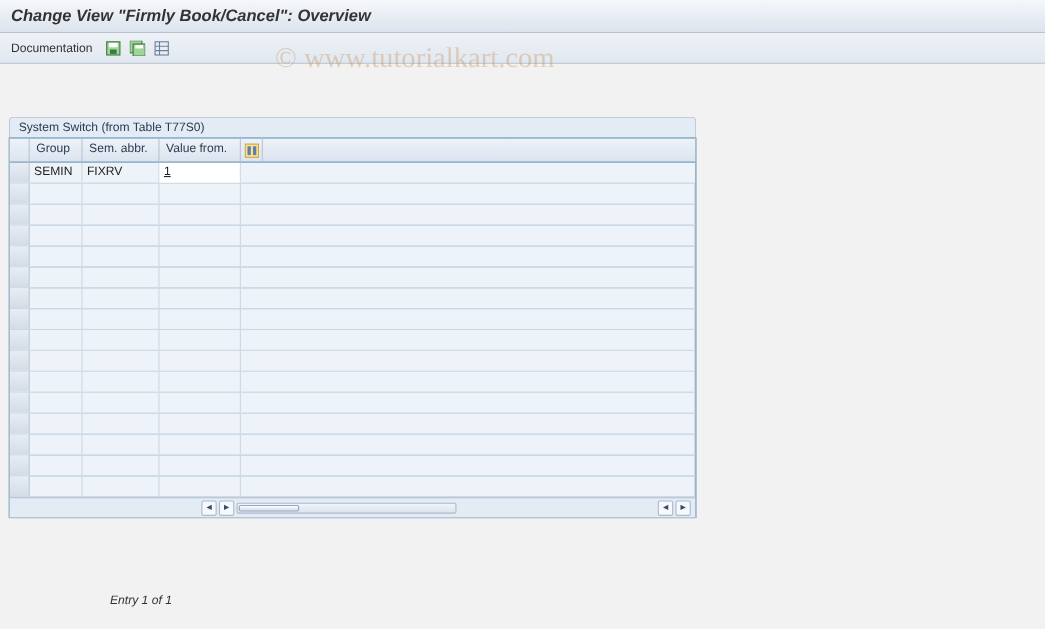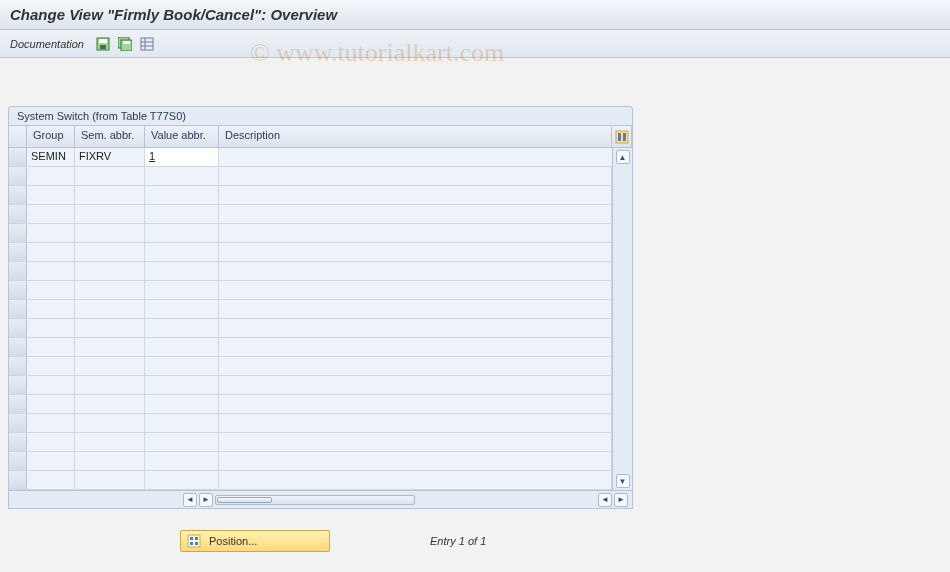--- a/index.html
+++ b/index.html
@@ -24,21 +24,20 @@
     color: #333;
   }
   .toolbar {
     background: linear-gradient(#eef2f7, #e1e8f0);
     border-bottom: 1px solid #b8c4d4;
     padding: 4px 10px;
     display: flex;
     align-items: center;
     gap: 4px;
     height: 28px;
-    font-style: italic;
   }
   .toolbar-text {
     color: #333;
     margin-right: 6px;
   }
   .toolbar-icon {
     width: 18px;
     height: 18px;
     display: inline-flex;
     align-items: center;
@@ -88,23 +87,24 @@
     white-space: nowrap;
   }
   .col-sel   { width: 18px; flex: 0 0 18px; padding:0; }
   .col-group { width: 48px; flex: 0 0 48px; }
   .col-sem   { width: 70px; flex: 0 0 70px; }
   .col-val   { width: 74px; flex: 0 0 74px; }
   .col-desc  { flex: 1 1 auto; }
   .col-cfg   { width: 20px; flex: 0 0 20px; padding:0; display:flex; align-items:center; justify-content:center; }
   .grid-body {
     position: relative;
-    height: 342px;
+    height: 304px;
     overflow: hidden;
     display: flex;
+    flex-direction: column;
   }
   .rows { flex: 1 1 auto; }
   .row {
     display: flex;
     height: 19px;
     border-bottom: 1px solid #cdd8e4;
     background: #eef3f9;
   }
   .row .cell {
     border-right: 1px solid #cdd8e4;
@@ -237,22 +237,21 @@
 
 <div class="watermark">© www.tutorialkart.com</div>
 
 <div class="panel">
   <div class="panel-title">System Switch (from Table T77S0)</div>
   <div class="grid">
     <div class="grid-header">
       <div class="hcell col-sel"></div>
       <div class="hcell col-group">Group</div>
       <div class="hcell col-sem">Sem. abbr.</div>
-      <div class="hcell col-val">Value abbr.</div>
-      <div class="hcell col-desc">Description</div>
+      <div class="hcell col-val">Value from.</div>
       <div class="hcell col-cfg cfg-icon">
         <svg width="14" height="14" viewBox="0 0 14 14">
             <rect x="1" y="1" width="12" height="12" fill="#ffe08a" stroke="#c9a94a"></rect>
             <rect x="3" y="3" width="3" height="8" fill="#5a7fb5"></rect>
             <rect x="8" y="3" width="3" height="8" fill="#5a7fb5"></rect>
           </svg>
       </div>
     </div>
 
     <div class="grid-body">
@@ -401,26 +400,14 @@
       </div>
       <div class="hscroll-right">
         <div class="vbtn">◄</div>
         <div class="vbtn">►</div>
       </div>
     </div>
   </div>
 </div>
 
 <div class="footer">
-  <div class="position-btn">
-    <span class="pos-icon">
-      <svg width="14" height="14" viewBox="0 0 14 14">
-          <rect x="1" y="1" width="12" height="12" fill="#fff8d8" stroke="#c9a94a"></rect>
-          <rect x="3" y="3" width="3" height="3" fill="#4a7fce"></rect>
-          <rect x="8" y="3" width="3" height="3" fill="#4a7fce"></rect>
-          <rect x="3" y="8" width="3" height="3" fill="#4a7fce"></rect>
-          <rect x="8" y="8" width="3" height="3" fill="#4a7fce"></rect>
-        </svg>
-    </span>
-    <span>Position...</span>
-  </div>
   <span class="entry-text">Entry 1 of 1</span>
 </div>
 
 </body></html>

